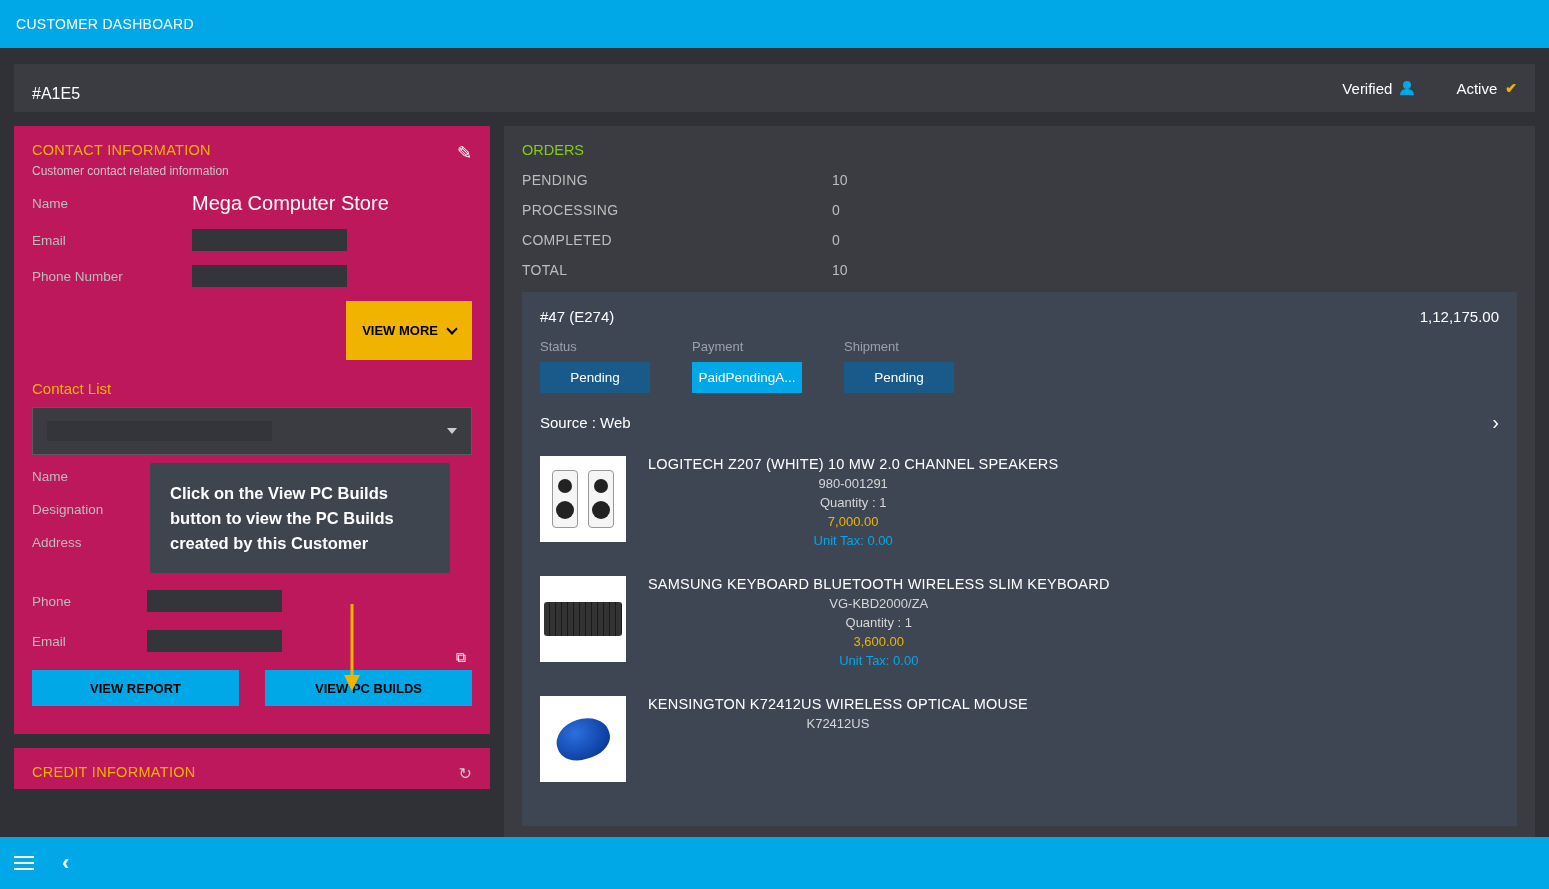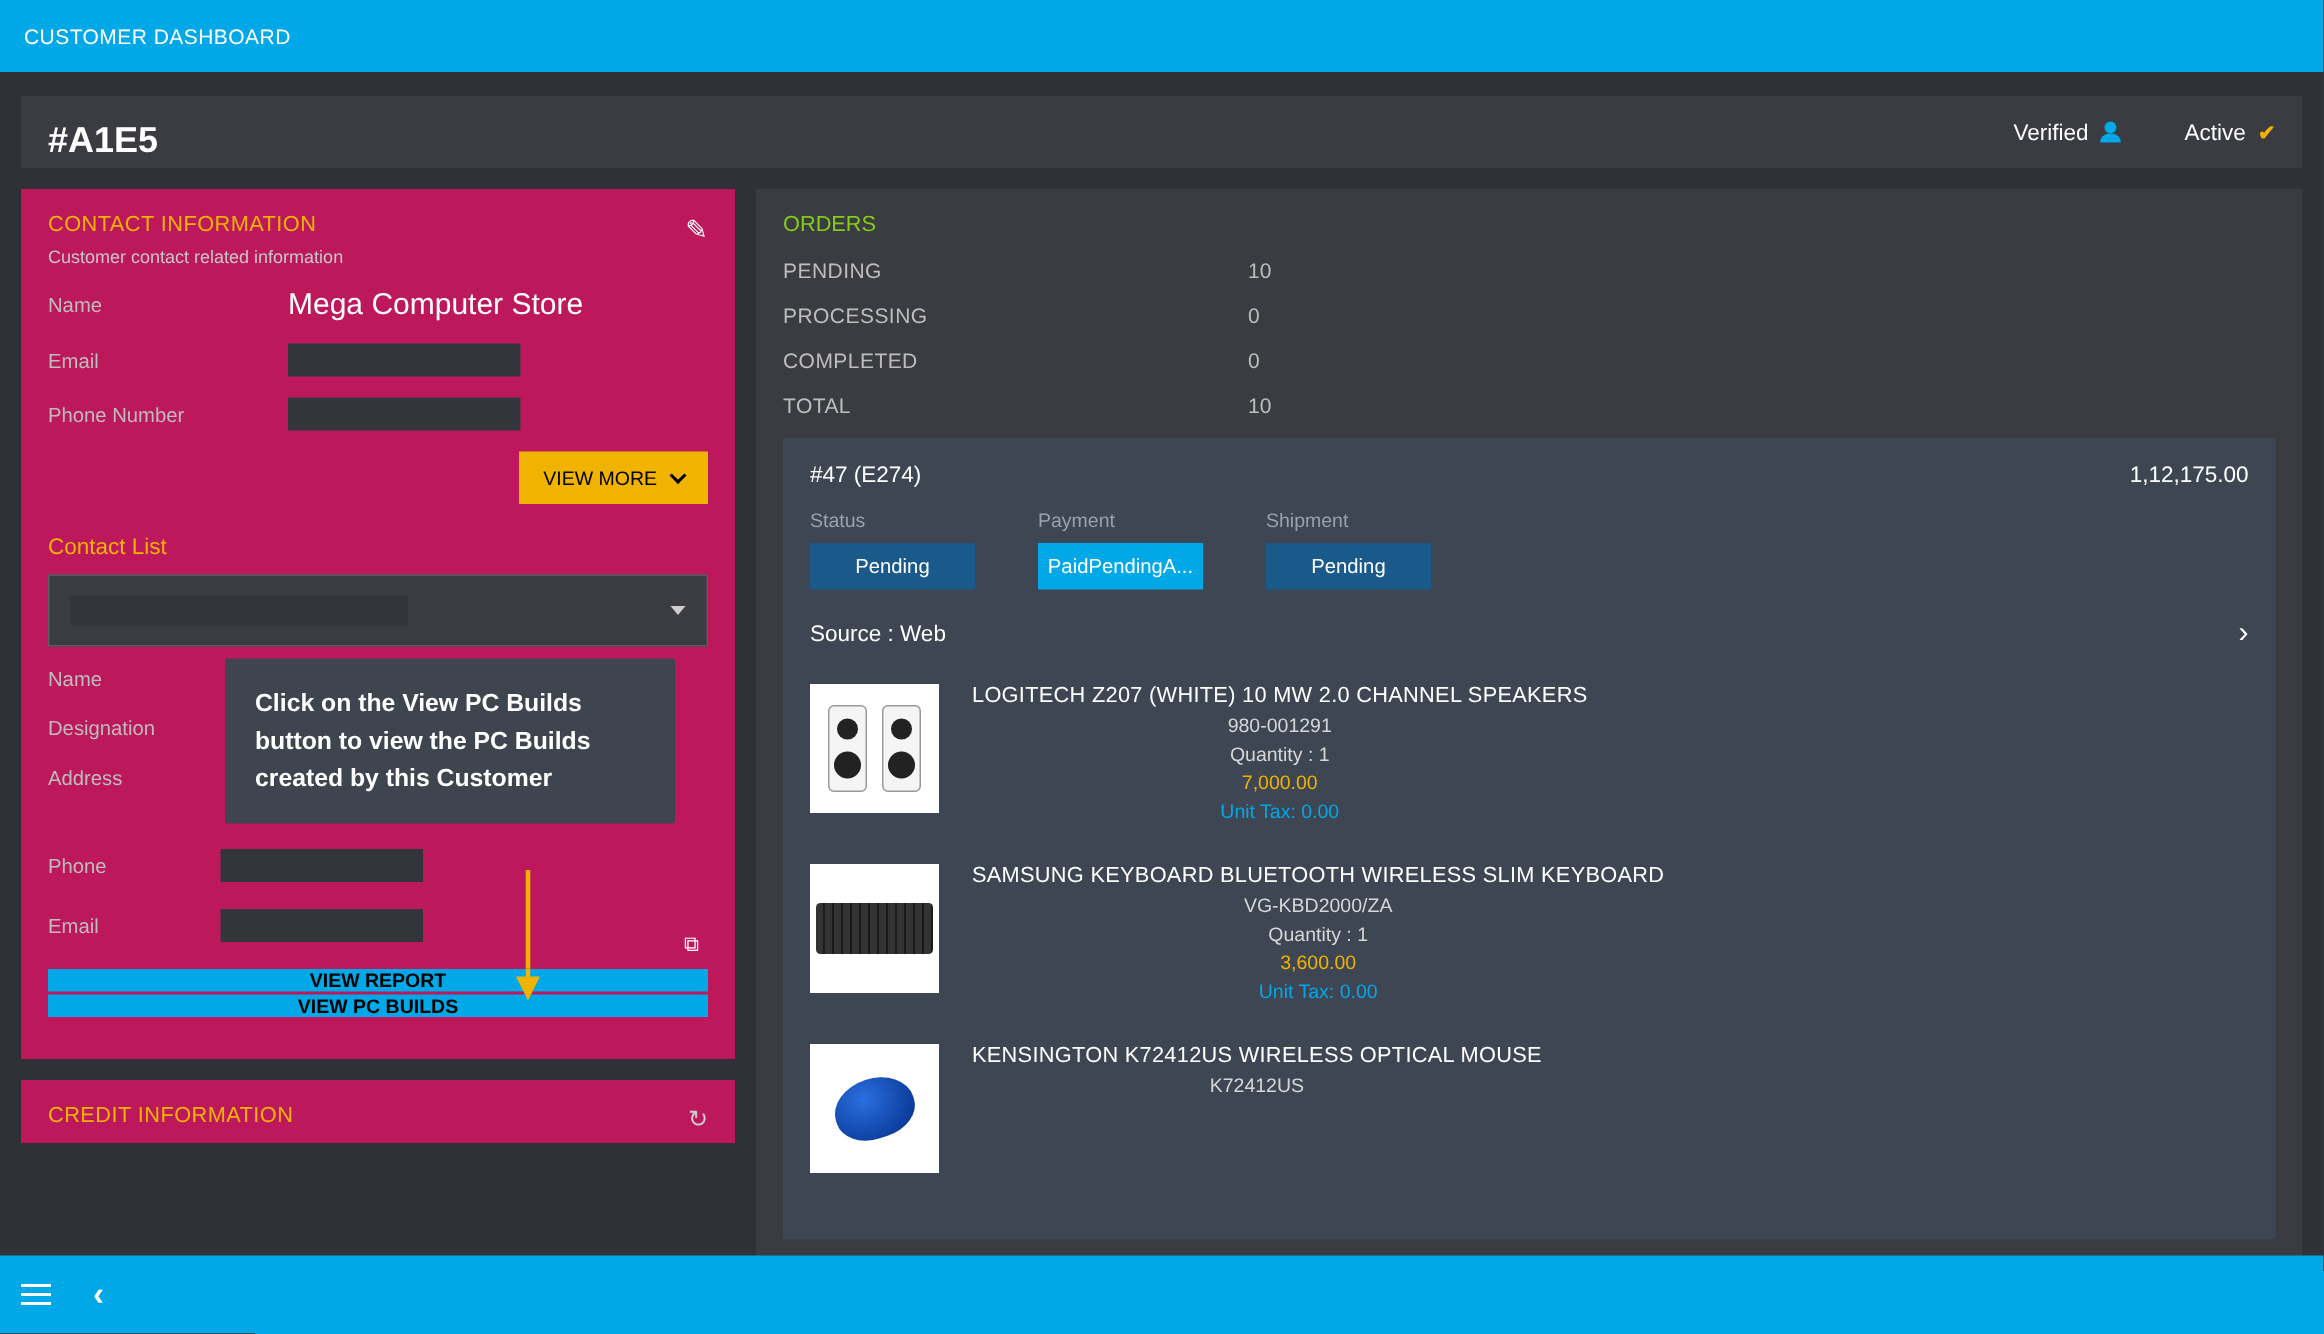--- a/index.html
+++ b/index.html
@@ -32,21 +32,21 @@
   .header-bar {
     background: #3a3c42;
     height: 48px;
     display: flex;
     align-items: center;
     justify-content: space-between;
     padding: 0 18px;
     margin-bottom: 14px;
     color: #fff;
   }
-  .header-id { font-size: 24px; font-weight: 700; margin-top: 12px; }
+  .header-id { font-size: 16px; font-weight: 400; margin-top: 12px; }
   .header-badges { display: flex; gap: 40px; align-items: center; }
   .badge { display: flex; align-items: center; gap: 8px; font-size: 15px; font-weight: 500; }
   .icon-user { width: 16px; height: 14px; position: relative; }
   .icon-user::before { content:""; position:absolute; top:0; left:3px; width:8px; height:8px; border-radius:50%; background:#00a8e8;}
   .icon-user::after { content:""; position:absolute; bottom:0; left:0; width:14px; height:6px; border-radius:6px 6px 0 0; background:#00a8e8;}
   .icon-check { color:#f0b400; font-weight:bold; font-size:14px;}
   .columns { display:flex; gap:14px; height: calc(100% - 62px); }
   .col-left { width: 476px; display:flex; flex-direction:column; gap:14px; }
   .col-right { flex:1; }
   .card {
@@ -61,22 +61,22 @@
     letter-spacing: 0.3px;
   }
   .card-head-row { display:flex; justify-content:space-between; align-items:flex-start; }
   .card-sub { color:#c7c7c7; font-size:12px; margin-top:6px; font-weight:500;}
   .icon-pencil { color:#fff; font-size:18px; cursor:pointer; }
   .field-row { display:flex; align-items:center; margin-top:14px; gap:10px; }
   .field-label { width:150px; color:#bdbdbd; font-size:13.5px; }
   .field-value { color:#fff; font-size:20px; }
   .field-redact { background:#33353a; height:22px; width:155px; }
   .btn-yellow {
-    background:#f0b400; color:#000; border:none; padding:10px 16px;
-    font-size:13px; font-weight:400; cursor:pointer; display:flex; align-items:center; gap:10px;
+    background:#f0b400; color:#000; border:none; padding:22px 16px;
+    font-size:13px; font-weight:700; cursor:pointer; display:flex; align-items:center; gap:10px;
     float:right; margin-top:14px;text-align:center;
   }
   .chev-down { border:solid #000; border-width:0 2px 2px 0; display:inline-block; padding:3px; transform:rotate(45deg); margin-top:-3px;}
   .clearfix::after{content:"";display:table;clear:both;}
   .section-sub { color:#f0b400; font-size:15px; margin-top:20px; margin-bottom:10px;}
   .dropdown {
     background:#3a3c42; border:1px solid #5a5c62; height:48px; display:flex; align-items:center;
     justify-content:space-between; padding:0 14px; margin-bottom:14px;
   }
   .dropdown-val { background:#33353a; height:20px; width:225px; }
@@ -84,21 +84,21 @@
   .contact-fields { position:relative; padding-bottom:12px;}
   .cf-row { display:flex; align-items:center; margin-bottom:18px; gap:10px;}
   .cf-label { width:105px; color:#bdbdbd; font-size:13.5px; font-weight:500;}
   .cf-redact { background:#33353a; height:22px; width:135px; }
   .tooltip {
     position:absolute; top:-6px; left:118px; width:300px; background:#3e454f;
     padding:18px 20px; color:#fff; font-size:16.5px; line-height:1.5; font-weight:600;
     border-radius:2px; z-index:5;
   }
   .arrow-down-svg { position:absolute; top:130px; left:300px; z-index:5;}
-  .btn-row { display:flex; gap:2px; margin-top:6px;flex-direction:column;}
+  .btn-row { display:flex; gap:26px; margin-top:6px;}
   .btn-blue {
     flex:1; background:#00a8e8; color:#000; border:none; height:36px;
     font-size:13px; font-weight:600; cursor:pointer;
   }
   .copy-icon { position:absolute; right:6px; bottom:52px; color:#fff; font-size:14px; cursor:pointer;}
   .card-credit { padding-bottom:6px;}
   .refresh-icon { font-size:16px; color:#ccc;}
   
   .orders-card { height:100%; padding:16px 18px; background:#3a3c42; overflow:hidden;}
   .orders-head { color:#84cc16; font-size:14.5px; font-weight:500; margin-bottom:14px;}

